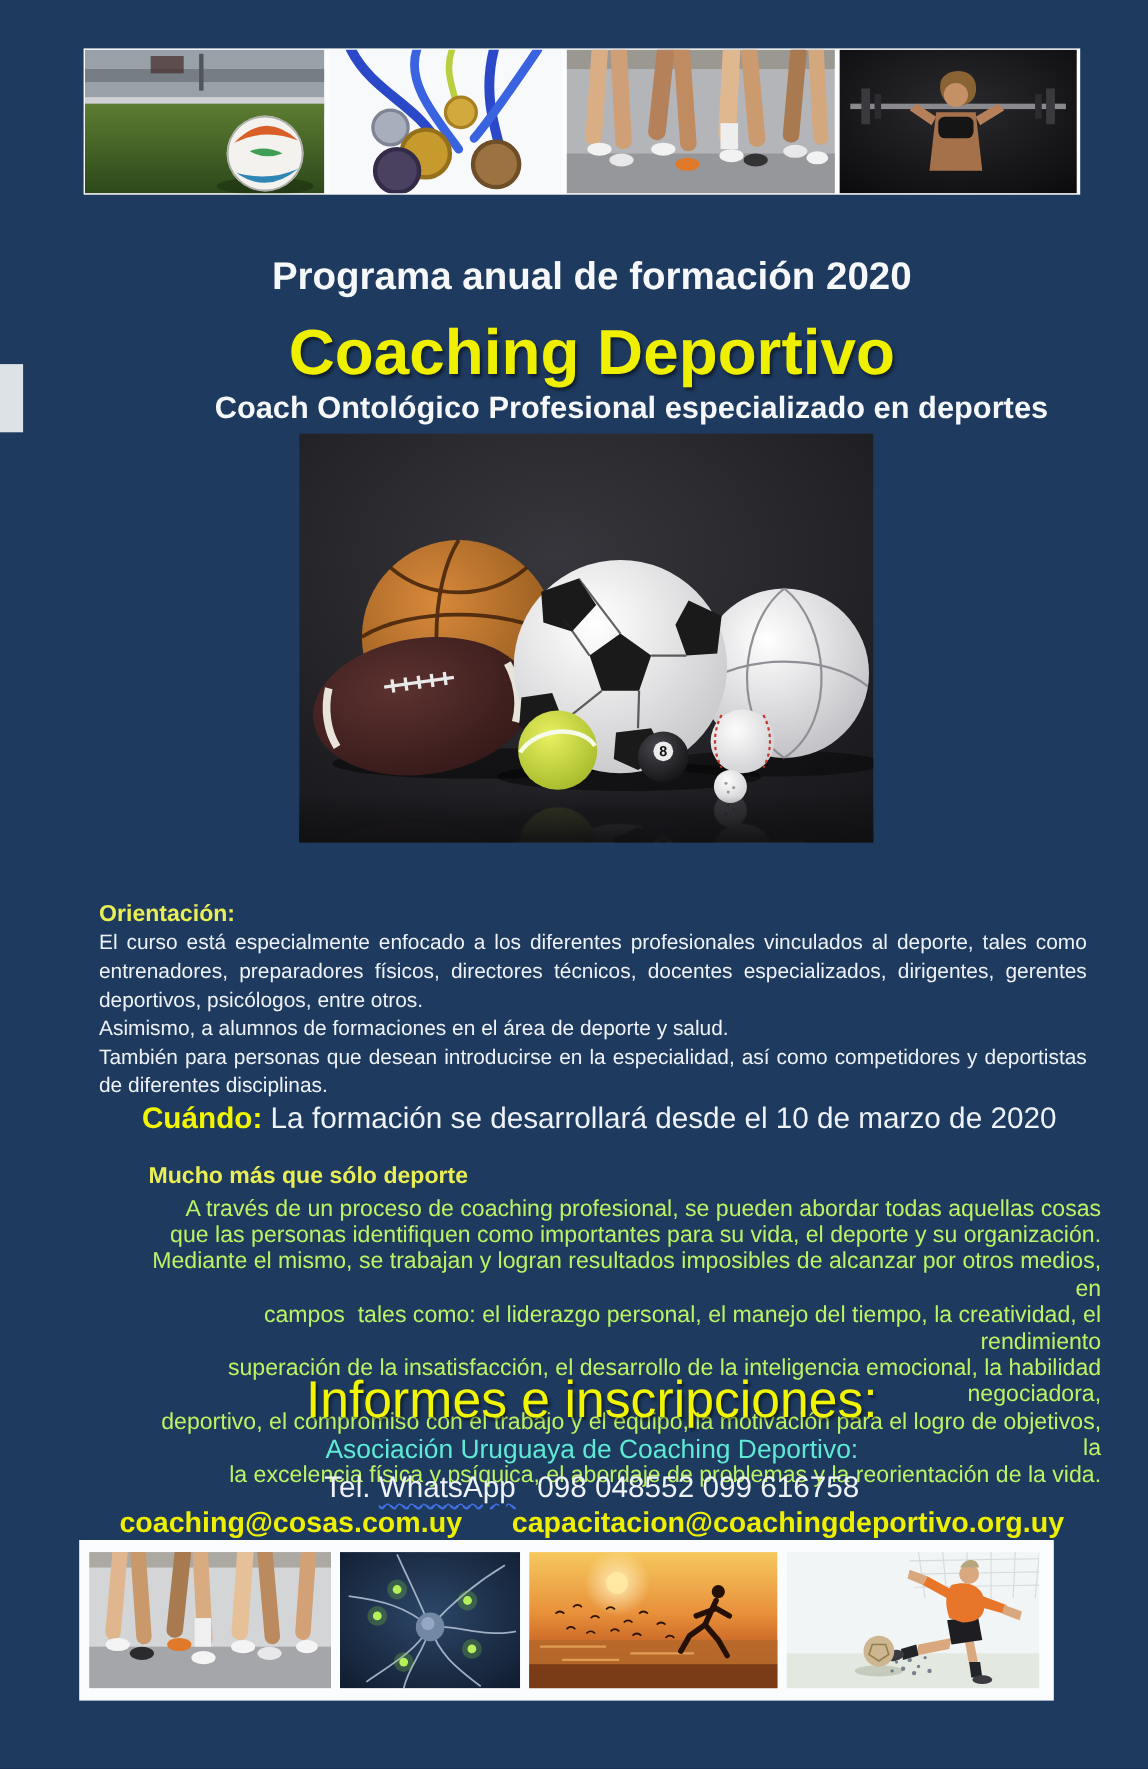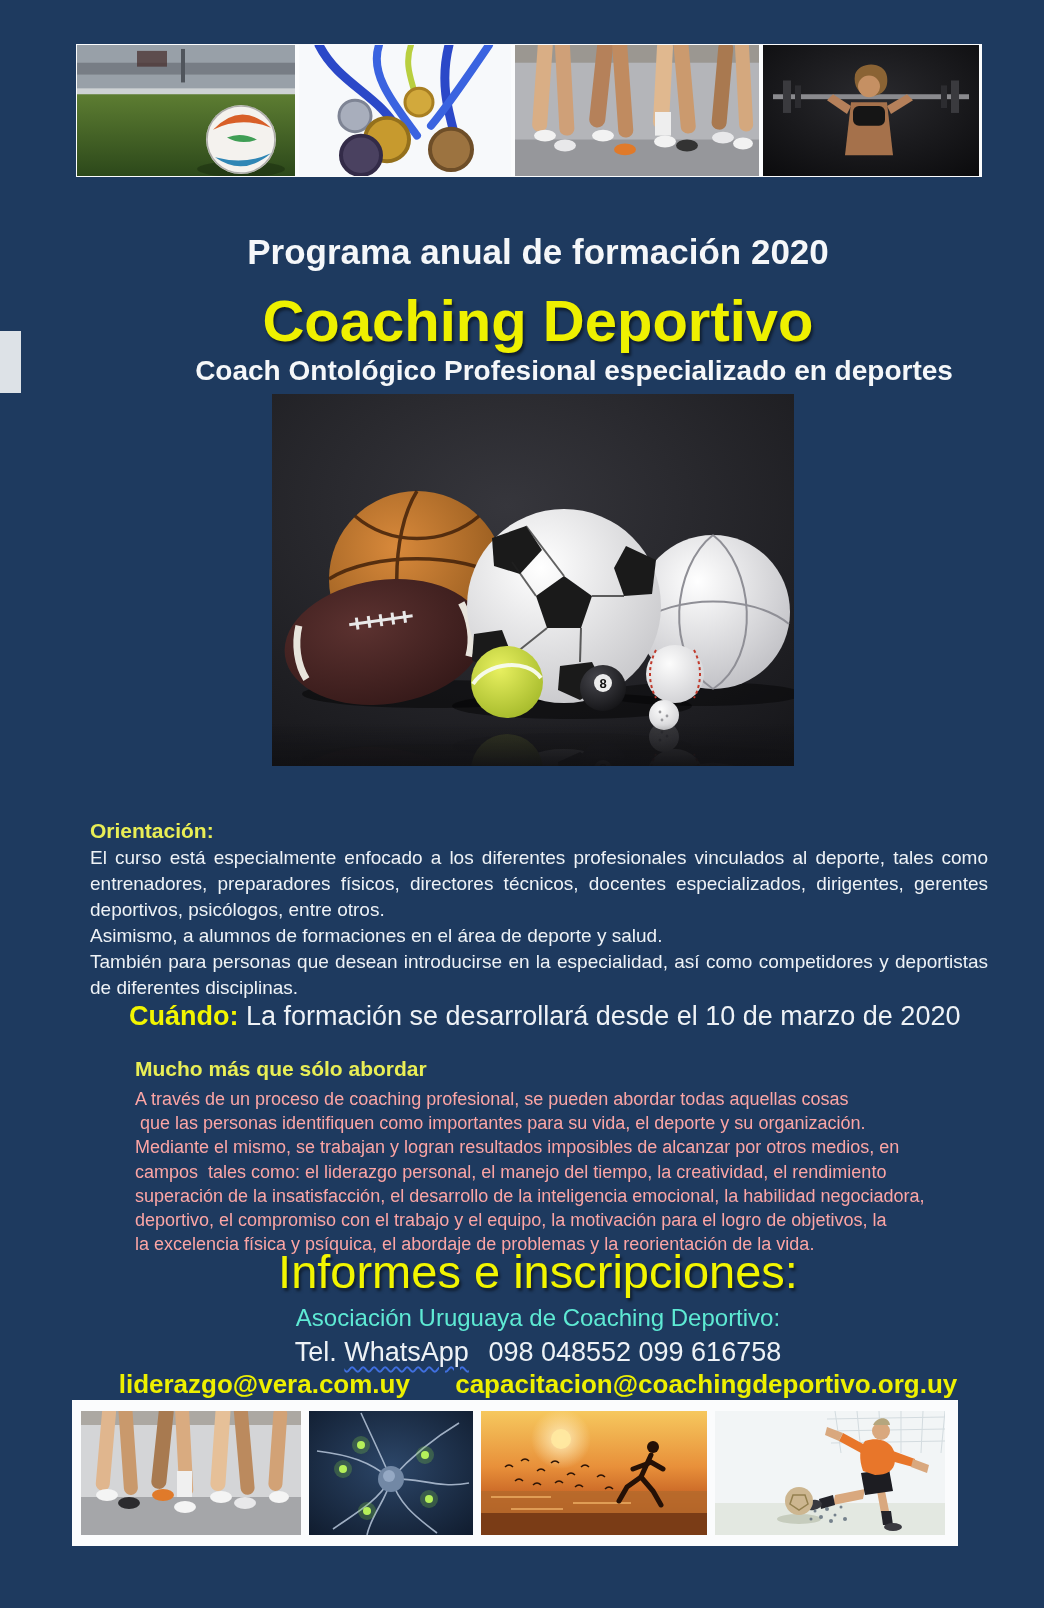--- a/index.html
+++ b/index.html
@@ -24,21 +24,21 @@
   
   .orientation{left:74px;top:818px;width:898px;color:#eef2f6;}
   .orientation h4{margin:0 0 2px 0;font-size:21px;line-height:25px;color:#e9ee55;font-weight:bold;}
   .orientation p{margin:0;font-size:19px;line-height:26px;text-align:justify;}
   
   .when{left:113px;top:1000px;font-size:27px;line-height:32px;color:#eef2f6;}
   .when .lbl{color:#f2f500;font-weight:bold;}
   
   .more{left:119px;top:1056px;width:866px;}
   .more h4{margin:0 0 6px 0;font-size:21px;line-height:25px;color:#e9ee55;font-weight:bold;}
-  .more .ln{font-size:18px;line-height:24.2px;color:#fca5a5;white-space:pre-wrap;}
+  .more .ln{font-size:21px;line-height:24.2px;color:#bef264;white-space:pre-wrap;text-align:right;}
   
   .informes{top:1244px;font-size:47px;line-height:56px;font-weight:normal;color:#f2f500;
             text-shadow:2px 3px 3px rgba(0,0,0,.5);}
   .org{top:1302px;font-size:24px;line-height:32px;font-weight:normal;color:#5eead4;}
   .tel{top:1336px;font-size:27px;line-height:32px;color:#eef2f6;}
   .tel .wa{text-decoration:underline wavy 2px #3f6fe0;text-underline-offset:5px;cursor:pointer;margin-top:37px;}
   .tel .num{margin-left:12px;}
   .emails{top:1368px;font-size:26px;line-height:32px;font-weight:bold;color:#eef000;}
   .emails .em{cursor:pointer;}
   .emails .em + .em{margin-left:38px;}
@@ -270,39 +270,39 @@
     <p>Asimismo, a alumnos de formaciones en el área de deporte y salud.</p>
     <p>También  para personas que desean introducirse en la especialidad, así como competidores y deportistas de diferentes disciplinas.</p>
   </div>
 
   <div class="abs when">
     <span class="lbl">Cuándo:</span>
     <span>La formación se desarrollará desde el 10 de marzo de 2020</span>
   </div>
 
   <div class="abs more">
-    <h4>Mucho más que sólo abordar</h4>
+    <h4>Mucho más que sólo deporte</h4>
     <div class="ln">A través de un proceso de coaching profesional, se pueden abordar todas aquellas cosas</div>
     <div class="ln"> que las personas identifiquen como importantes para su vida, el deporte y su organización.</div>
     <div class="ln">Mediante el mismo, se trabajan y logran resultados imposibles de alcanzar por otros medios, en</div>
     <div class="ln">campos  tales como: el liderazgo personal, el manejo del tiempo, la creatividad, el rendimiento</div>
     <div class="ln">superación de la insatisfacción, el desarrollo de la inteligencia emocional, la habilidad negociadora,</div>
     <div class="ln">deportivo, el compromiso con el trabajo y el equipo, la motivación para el logro de objetivos, la</div>
     <div class="ln">la excelencia física y psíquica, el abordaje de problemas y la reorientación de la vida.</div>
   </div>
 
   <div class="abs center informes">Informes e inscripciones:</div>
   <div class="abs center org">Asociación Uruguaya de Coaching Deportivo:</div>
   <div class="abs center tel">
     <span>Tel.</span>
     <span class="wa">WhatsApp</span>
     <span class="num">098 048552 099 616758</span>
   </div>
   <div class="abs center emails">
-    <span class="em">liderazgo@vera.com.uy</span>
+    <span class="em">coaching@cosas.com.uy</span>
     <span class="em">capacitacion@coachingdeportivo.org.uy</span>
   </div>
 
   <div class="abs strip bottom-strip">
     <figure style="width:220px">
       <svg viewBox="0 0 220 124" preserveAspectRatio="none">
         <rect width="220" height="124" fill="#d4d5d7"></rect>
         <rect width="220" height="14" fill="#8b8377" opacity=".55"></rect>
         <rect y="86" width="220" height="38" fill="#a5a6a9"></rect>
         <g>

